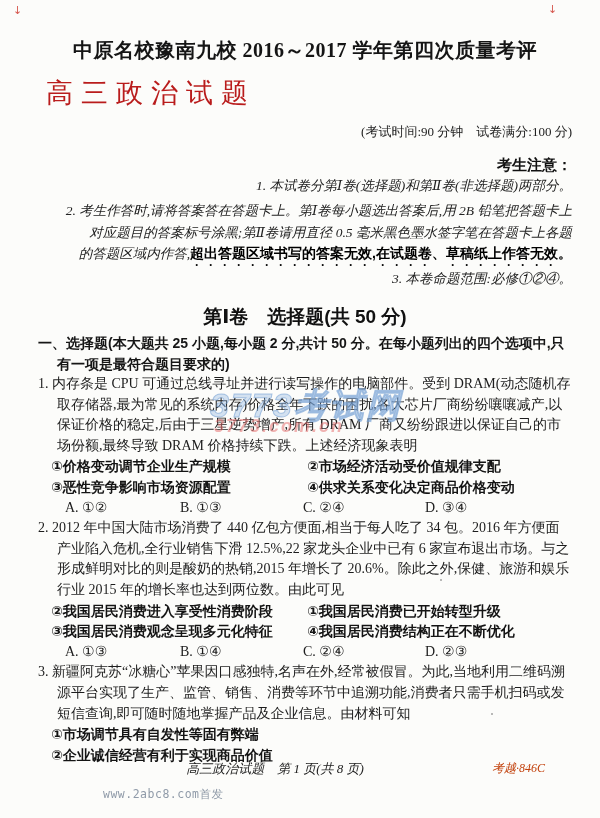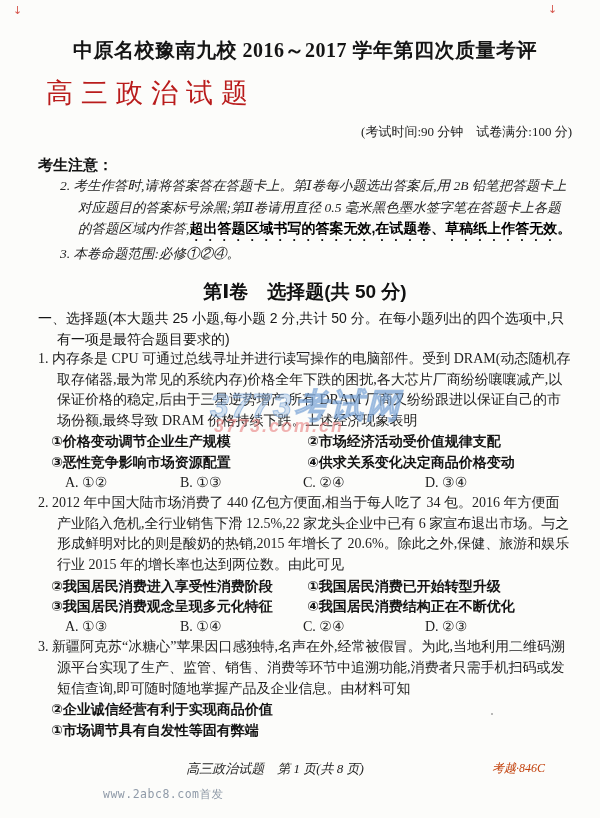--- a/index.html
+++ b/index.html
@@ -17,21 +17,21 @@
     color:#151515;
   }
   .paper-title {
     margin:15px 0 0; 
     font-size:27px; font-weight:normal; letter-spacing:8px; padding-left:8px;
     line-height:32px; color:#b91c1c;
   }
   .exam-meta { margin-top:14px; text-align:right; font-size:13px; line-height:18px; }
 
   
-  .notice { margin-top:14px; }
+  .notice { margin-top:14px;text-align:right; }
   .notice-heading {
     font-size:15px; font-weight:bold; line-height:20px;
     font-family:"Liberation Sans","DejaVu Sans",sans-serif; color:#111;
   }
   .notice-item {
     margin-left:22px; padding-left:18px; text-indent:-18px;
     font-size:13.5px; line-height:21.5px; font-style:italic; color:#222;
   }
   .notice-em {
     font-style:normal; font-weight:bold; font-size:14px; color:#000;
@@ -41,21 +41,21 @@
   }
 
   
   .section-title {
     margin-top:12px; text-align:center;
     font-size:19px; font-weight:bold; line-height:24px; color:#111;
     font-family:"Liberation Sans","DejaVu Sans",sans-serif;
   }
   .section-instructions {
     margin:4px 0 0; padding-left:19px; text-indent:-19px;
-    font-size:14px; font-weight:normal; line-height:20.5px; color:#161616;
+    font-size:14px; font-weight:bold; line-height:20.5px; color:#161616;
     font-family:"Liberation Sans","DejaVu Sans",sans-serif;
   }
 
   
   .question { margin:0; }
   .stem {
     margin:0; padding-left:19px; text-indent:-19px;
     font-size:14px; line-height:20.6px;
   }
   .opts {
@@ -126,20 +126,23 @@
 
   <div class="content">
 
     <div class="session-title">中原名校豫南九校 2016～2017 学年第四次质量考评</div>
     <div class="paper-title">高三政治试题</div>
     <div class="exam-meta">(考试时间:90 分钟　试卷满分:100 分)</div>
 
     <div class="notice">
       <div class="notice-heading">考生注意：</div>
       <div class="notice-item">
+        <span>1. 本试卷分第Ⅰ卷(选择题)和第Ⅱ卷(非选择题)两部分。</span><span class="notice-em"></span>
+      </div>
+      <div class="notice-item">
         <span>2. 考生作答时,请将答案答在答题卡上。第Ⅰ卷每小题选出答案后,用 2B 铅笔把答题卡上对应题目的答案标号涂黑;第Ⅱ卷请用直径 0.5 毫米黑色墨水签字笔在答题卡上各题的答题区域内作答,</span><span class="notice-em">超出答题区域书写的答案无效,在试题卷、草稿纸上作答无效。</span>
       </div>
       <div class="notice-item">
         <span>3. 本卷命题范围:必修①②④。</span><span class="notice-em"></span>
       </div>
     </div>
 
     <div class="section-title">第Ⅰ卷　选择题(共 50 分)</div>
     <p class="section-instructions">一、选择题(本大题共 25 小题,每小题 2 分,共计 50 分。在每小题列出的四个选项中,只有一项是最符合题目要求的)</p>
 
@@ -171,22 +174,22 @@
         <span>A. ①③</span>
         <span>B. ①④</span>
         <span>C. ②④</span>
         <span>D. ②③</span>
       </div>
     </div>
 
     <div class="question">
       <p class="stem">3. 新疆阿克苏“冰糖心”苹果因口感独特,名声在外,经常被假冒。为此,当地利用二维码溯源平台实现了生产、监管、销售、消费等环节中追溯功能,消费者只需手机扫码或发短信查询,即可随时随地掌握产品及企业信息。由材料可知</p>
       <div class="opts one-col">
+        <span>①市场调节具有自发性等固有弊端</span>
         <span>②企业诚信经营有利于实现商品价值</span>
-        <span>①市场调节具有自发性等固有弊端</span>
       </div>
     </div>
 
   </div>
 
   <div class="wm-main">3773考试网</div>
   <div class="wm-sub">3773.com.cn</div>
 
   <div class="footer-center">高三政治试题　第 1 页(共 8 页)</div>
   <div class="footer-right">考越·846C</div>

